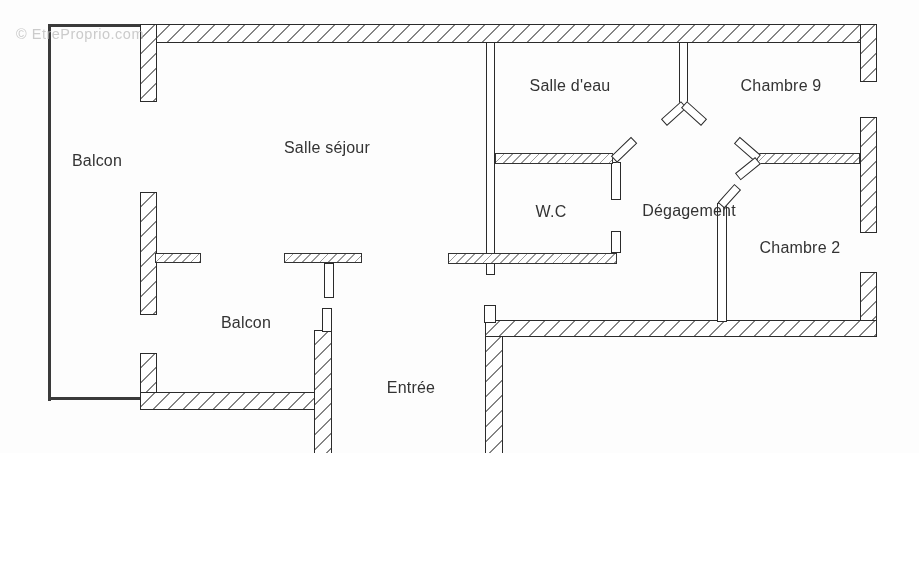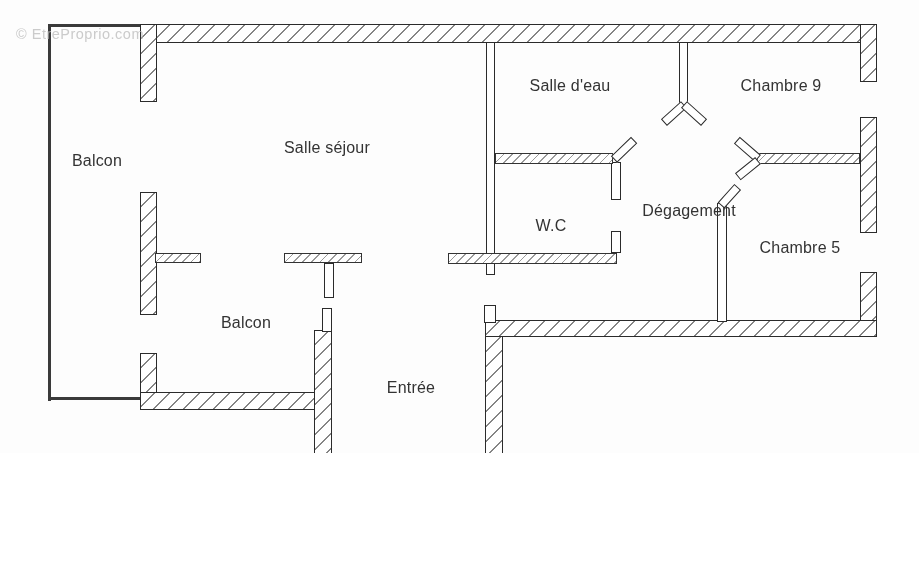--- a/index.html
+++ b/index.html
@@ -81,19 +81,19 @@
   <div class="leaf" style="left:684px;top:100px;width:27px;transform:rotate(138deg)"></div>
   <div class="leaf" style="left:684px;top:100px;width:27px;transform:rotate(42deg)"></div>
   <div class="leaf" style="left:758px;top:154px;width:28px;transform:rotate(-139deg)"></div>
   <div class="leaf" style="left:758px;top:156px;width:26px;transform:rotate(141deg)"></div>
   <div class="leaf" style="left:721px;top:201px;width:25px;transform:rotate(-48deg)"></div>
 
   <div class="label" style="left:97px;top:161px">Balcon</div>
   <div class="label" style="left:327px;top:148px">Salle séjour</div>
   <div class="label" style="left:570px;top:86px">Salle d'eau</div>
   <div class="label" style="left:781px;top:86px">Chambre 9</div>
-  <div class="label" style="left:551px;top:226px">W.C</div>
+  <div class="label" style="left:551px;top:212px">W.C</div>
   <div class="label" style="left:689px;top:211px">Dégagement</div>
-  <div class="label" style="left:800px;top:248px">Chambre 5</div>
+  <div class="label" style="left:800px;top:248px">Chambre 2</div>
   <div class="label" style="left:246px;top:323px">Balcon</div>
   <div class="label" style="left:411px;top:388px">Entrée</div>
 
 </div>
 
 </body></html>

